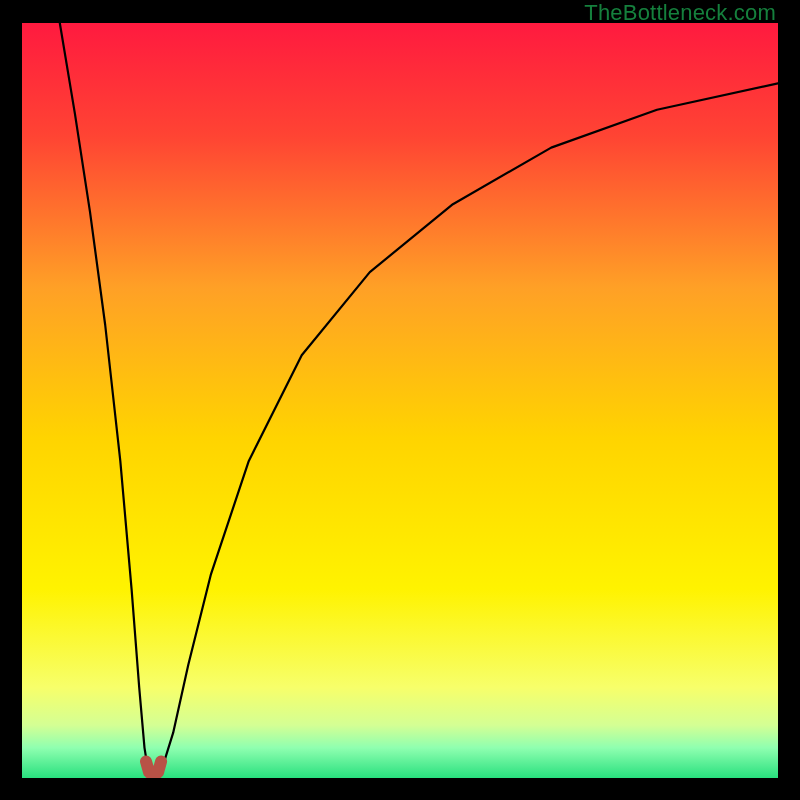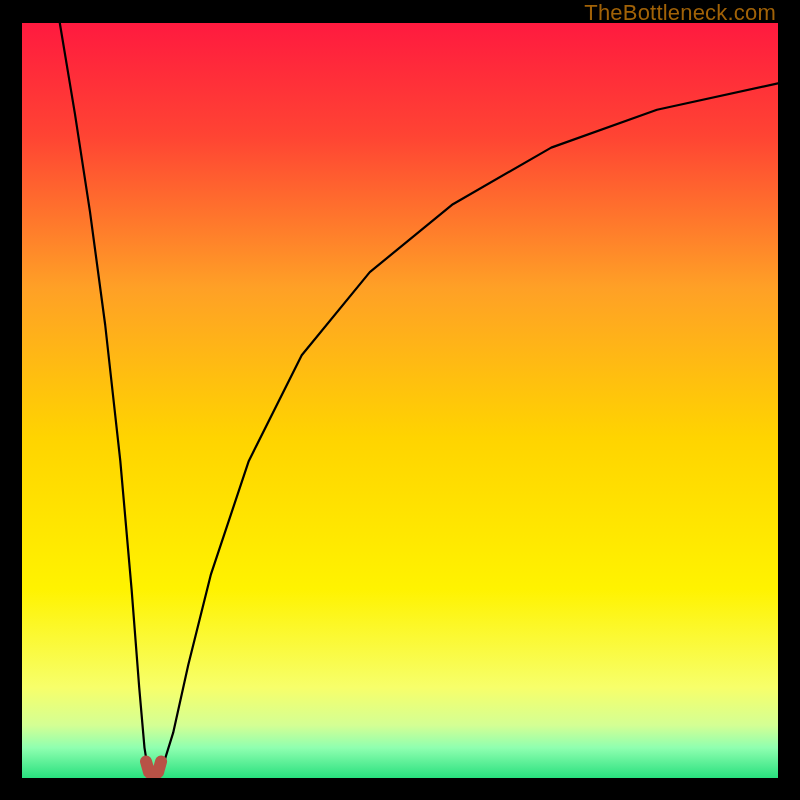--- a/index.html
+++ b/index.html
@@ -25,21 +25,21 @@
     width: 756px;
     height: 755px;
   }
   .watermark {
     position: absolute;
     top: 0;
     right: 24px;
     font-family: Arial, Helvetica, sans-serif;
     font-size: 22px;
     font-weight: 500;
-    color: #a16207;
+    color: #15803d;
     letter-spacing: 0.2px;
   }
 </style>
 </head>
 <body>
 
 <div class="frame">
 
   <svg class="plot" viewBox="0 0 756 755" preserveAspectRatio="none">
     <defs>

